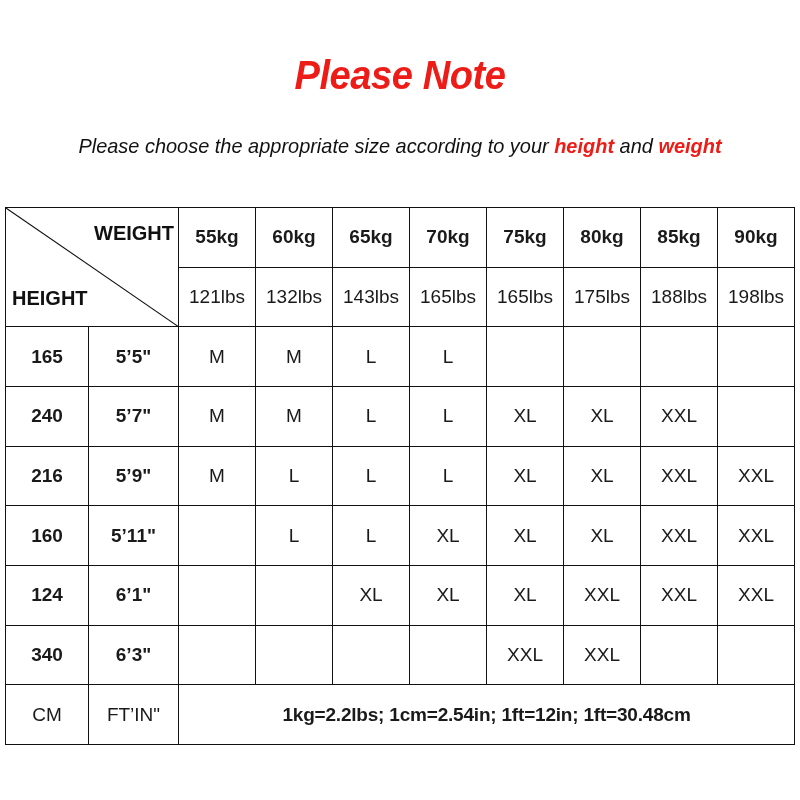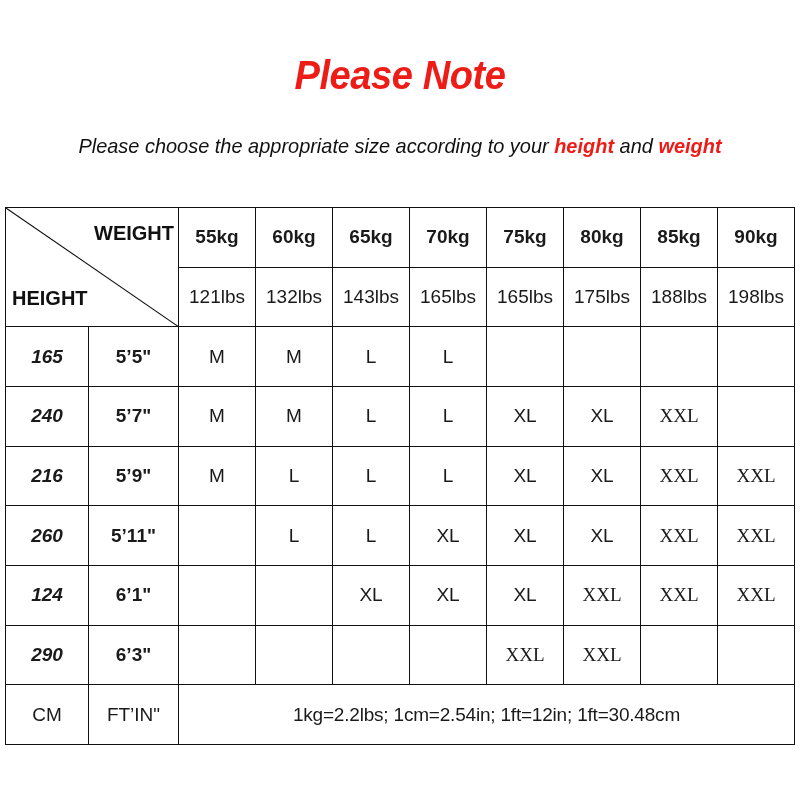--- a/index.html
+++ b/index.html
@@ -71,31 +71,31 @@
   td.corner .lbl-weight{
     position:absolute;right:4px;top:14px;
     font-weight:bold;font-size:20px;color:#111;
   }
   td.corner .lbl-height{
     position:absolute;left:6px;bottom:16px;
     font-weight:bold;font-size:20px;color:#111;
   }
 
   
-  td.h-cm{font-weight:bold;font-size:20px;font-style:italic;}
+  td.h-cm{font-weight:bold;font-size:20px;}
   td.h-ft{font-weight:bold;font-size:20px;}
 
   
   td.size{font-size:21px;font-weight:normal;color:#2b2b2b;}
   td.shade-l{background:#d9d9d9;}
-  td.shade-xxl{background:#bfbfbf;font-family:Liberation Serif, serif;}
+  td.shade-xxl{background:#bfbfbf;}
 
   
   td.foot-unit{color:#a6a6a6;font-size:18px;font-weight:normal;}
-  td.foot-note{font-size:19px;font-weight:normal;color:#1a1a1a;letter-spacing:-0.2px;}
+  td.foot-note{font-size:19px;font-weight:bold;color:#1a1a1a;letter-spacing:-0.2px;}
 </style>
 </head>
 <body>
 
 <div id="page">
 
   <div class="title">Please Note</div>
 
   <div class="subtitle">
     <span>Please choose the appropriate size according to your </span><span class="hl">height</span><span> and </span><span class="hl">weight</span>
@@ -173,21 +173,21 @@
             <td class="size">M</td>
             <td class="size shade-l">L</td>
             <td class="size shade-l">L</td>
             <td class="size shade-l">L</td>
             <td class="size">XL</td>
             <td class="size">XL</td>
             <td class="size shade-xxl">XXL</td>
             <td class="size shade-xxl">XXL</td>
           </tr>
           <tr>
-            <td class="h-cm">260</td>
+            <td class="h-cm">160</td>
             <td class="h-ft">5’11"</td>
             <td class="size"></td>
             <td class="size shade-l">L</td>
             <td class="size shade-l">L</td>
             <td class="size">XL</td>
             <td class="size">XL</td>
             <td class="size">XL</td>
             <td class="size shade-xxl">XXL</td>
             <td class="size shade-xxl">XXL</td>
           </tr>
@@ -197,21 +197,21 @@
             <td class="size"></td>
             <td class="size"></td>
             <td class="size">XL</td>
             <td class="size">XL</td>
             <td class="size">XL</td>
             <td class="size shade-xxl">XXL</td>
             <td class="size shade-xxl">XXL</td>
             <td class="size shade-xxl">XXL</td>
           </tr>
           <tr>
-            <td class="h-cm">290</td>
+            <td class="h-cm">340</td>
             <td class="h-ft">6’3"</td>
             <td class="size"></td>
             <td class="size"></td>
             <td class="size"></td>
             <td class="size"></td>
             <td class="size shade-xxl">XXL</td>
             <td class="size shade-xxl">XXL</td>
             <td class="size"></td>
             <td class="size"></td>
           </tr>

